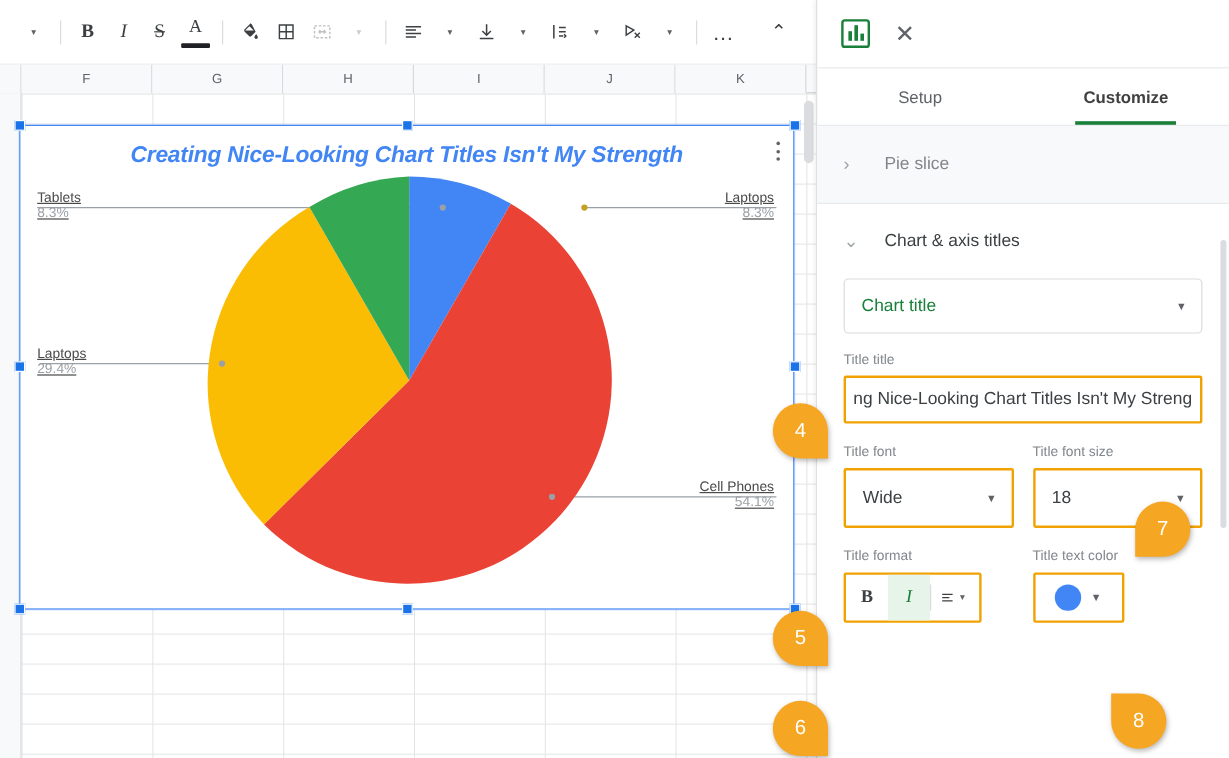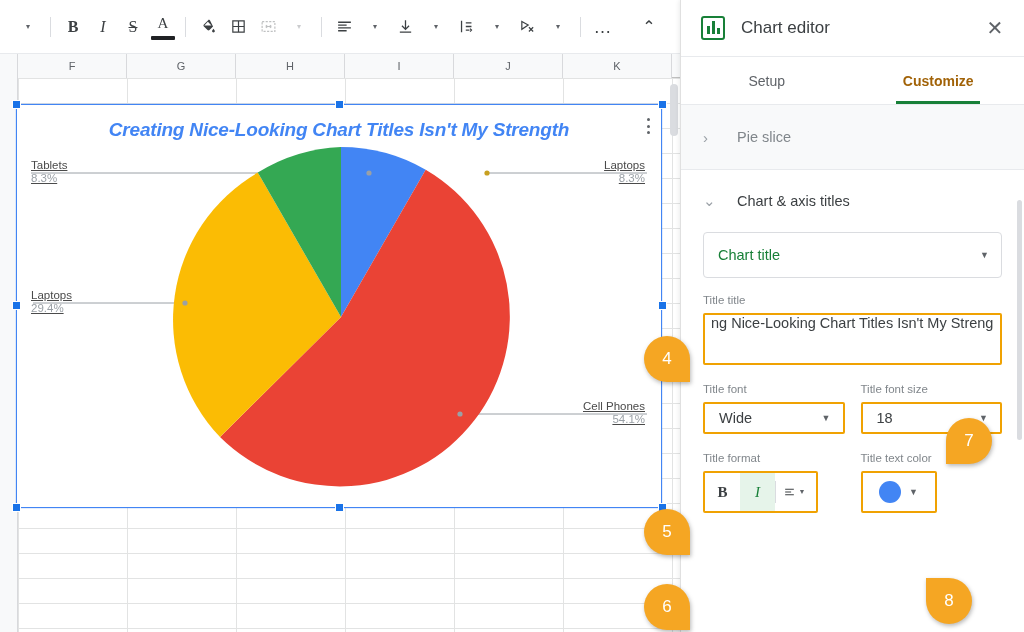--- a/index.html
+++ b/index.html
@@ -116,21 +116,21 @@
   }
   .ed-logo span { display: block; width: 3px; background: #188038; }
   .ed-title { font-size: 17px; color: #3c4043; flex: 1; }
   .ed-close { font-size: 20px; color: #5f6368; width: 26px; text-align: center; }
 
   .ed-tabs { height: 48px; display: flex; border-bottom: 1px solid #e8eaed; }
   .ed-tab {
     flex: 1; display: flex; align-items: center; justify-content: center;
     font-size: 14px; color: #5f6368; position: relative;
   }
-  .ed-tab.active { color: #a16207; font-weight: bold; }
+  .ed-tab.active { color: #404040; font-weight: bold; }
   .ed-tab.active::after {
     content: ""; position: absolute; bottom: 0; left: 50%; transform: translateX(-50%);
     width: 84px; height: 3px; background: #188038;
   }
 
   .sec-collapsed {
     height: 65px; background: #f8f9fa; display: flex; align-items: center;
     padding-left: 22px; border-bottom: 1px solid #e8eaed;
   }
   .chev { color: #9aa0a6; font-size: 15px; width: 34px; }
@@ -143,28 +143,28 @@
   .sel {
     height: 46px; border: 1px solid #dadce0; border-radius: 4px;
     display: flex; align-items: center; padding: 0 12px 0 14px;
     font-size: 14.5px; color: #3c4043; background: #fff;
   }
   .sel.green { color: #188038; font-weight: normal; }
   .sel .arrow { margin-left: auto; font-size: 9px; color: #5f6368; }
 
   .fld-label { font-size: 11.5px; color: #80868b; margin: 16px 0 7px; }
   .txt-input {
-    height: 52px; border: 2px solid #f0a202; border-radius: 2px;
-    display: flex; padding: 0 6px; overflow: hidden;
+    height: 40px; border: 2px solid #f0a202; border-radius: 2px;
+    display: flex; align-items: center; padding: 0 6px; overflow: hidden;
     font-size: 14.5px; color: #3c4043; background: #fff; white-space: nowrap;
   }
 
   .two-col { display: flex; gap: 16px; }
   .two-col > div { flex: 1; min-width: 0; }
-  .sel.hl { border: 2px solid #f0a202; border-radius: 2px; height: 32px; }
+  .sel.hl { border: 2px solid #f0a202; border-radius: 2px; height: 50px; }
 
   .fmt-group {
     border: 2px solid #f0a202; border-radius: 2px; height: 42px;
     display: flex; align-items: center; background: #fff; width: 115px;
   }
   .fmt-btn {
     width: 35px; height: 38px; display: flex; align-items: center;
     justify-content: center; font-size: 15px; color: #3c4043;
     font-family: "Liberation Serif", serif;
   }
@@ -340,21 +340,20 @@
   </div>
 
   <div class="editor">
 
     <div class="ed-header">
       <div class="ed-logo">
         <span style="height:8px"></span>
           <span style="height:13px"></span>
           <span style="height:6px"></span>
       </div>
-      <div class="ed-title">Chart editor</div>
       <div class="ed-close">✕</div>
     </div>
 
     <div class="ed-tabs">
       <div class="ed-tab">Setup</div>
       <div class="ed-tab active">Customize</div>
     </div>
 
     <div class="sec-collapsed">
       <div class="chev">›</div>

